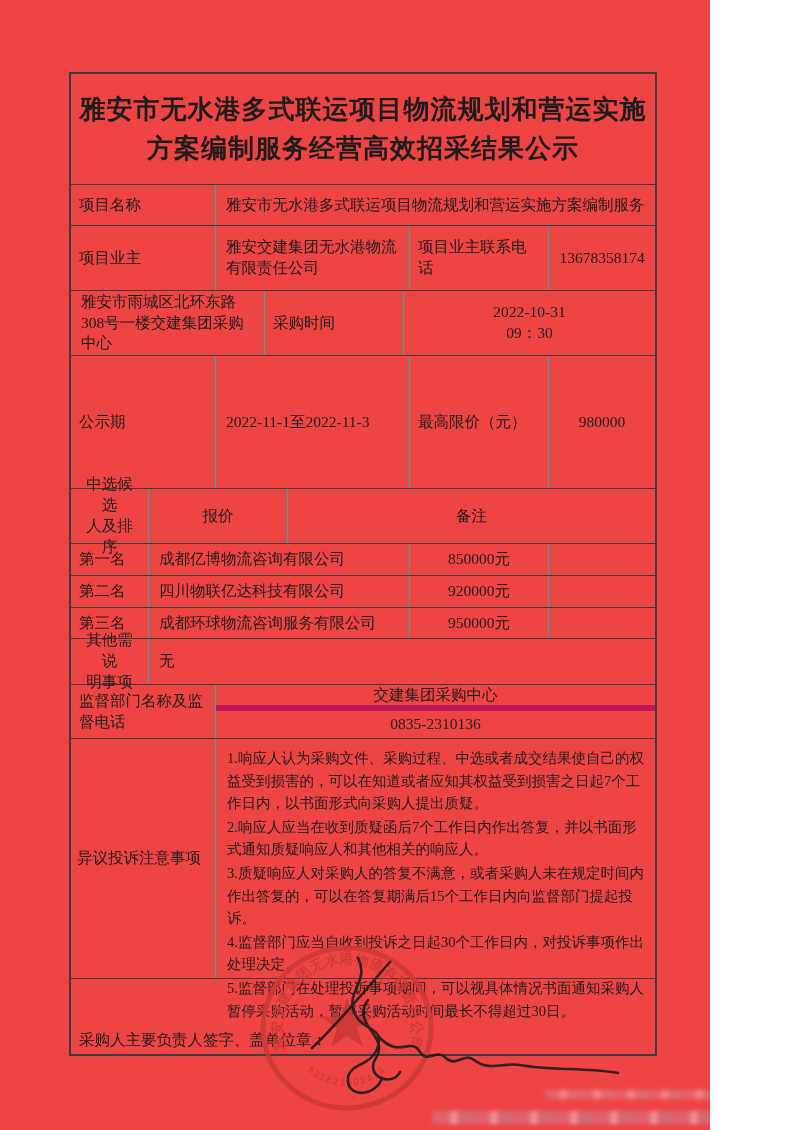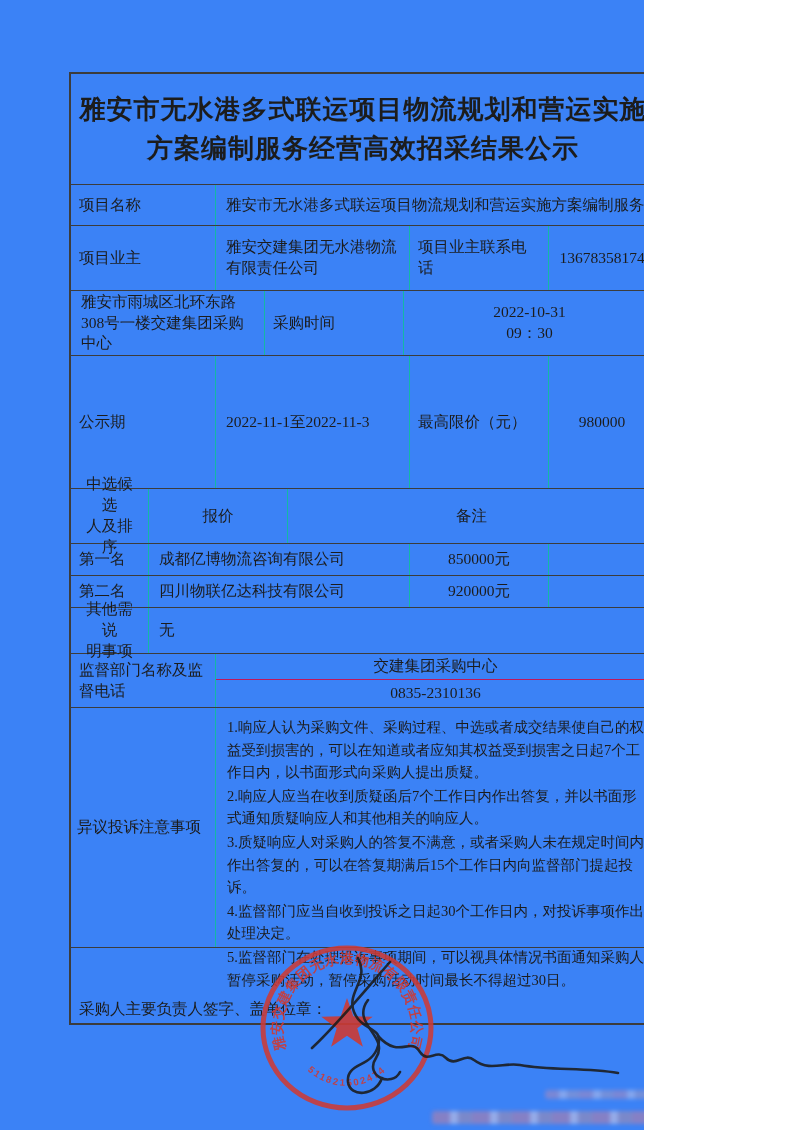--- a/index.html
+++ b/index.html
@@ -1,18 +1,18 @@
 <!DOCTYPE html>
 <html><head>
 <meta charset="utf-8">
 <style>
   * { margin:0; padding:0; box-sizing:border-box; }
   html,body { background:#ffffff; }
   .page {
-    position:relative; width:644px; height:1130px; background:#3b82f6;
+    position:relative; width:710px; height:1130px; background:#ef4444;
     font-family:"Liberation Serif","DejaVu Serif",serif; color:#1c1c1c;
     overflow:hidden;
   }
   .doc-table {
     position:absolute; left:69px; top:72px; width:588px;
     border:2px solid #3c3c3c;
   }
   .trow { display:flex; border-bottom:1px solid #3c3c3c; }
   .trow:last-child { border-bottom:none;align-items:flex-end; }
   .cell {
@@ -31,21 +31,21 @@
   .w-name { width:261px; }
   .title-box {
     height:111px; display:flex; flex-direction:column; justify-content:center;
     align-items:center; text-align:center;
     font-family:"Liberation Sans","DejaVu Sans",sans-serif;
     font-weight:bold; font-size:26px; line-height:1.5; letter-spacing:1px;
     border-bottom:1px solid #3c3c3c;
   }
   .sup-value { flex-direction:column; padding:0; align-items:stretch; }
   .sub { height:27px; display:flex; align-items:center; justify-content:center; }
-  .sub:first-child { border-bottom:1px solid #be185d; height:26px; }
+  .sub:first-child { border-bottom:6px solid #be185d; height:26px; }
   .obj-text {
     display:block; padding:7px 10px 4px 10px; font-size:14.5px; line-height:1.56;
     align-items:flex-start;
   }
   .obj-text div { margin:1px; }
   .overlay { position:absolute; pointer-events:none; }
   .smudge {
     position:absolute; pointer-events:none; filter:blur(2px); border-radius:3px;
   }
   .smudge-1 {
@@ -107,20 +107,26 @@
       <div class="cell w-name" style="padding-left:10px">成都亿博物流咨询有限公司</div>
       <div class="cell w-c c">850000元</div>
       <div class="cell w-d"></div>
     </div>
     <div class="trow" style="height:32px">
       <div class="cell w-rank">第二名</div>
       <div class="cell w-name" style="padding-left:10px">四川物联亿达科技有限公司</div>
       <div class="cell w-c c">920000元</div>
       <div class="cell w-d"></div>
     </div>
+    <div class="trow" style="height:31px">
+      <div class="cell w-rank">第三名</div>
+      <div class="cell w-name" style="padding-left:10px">成都环球物流咨询服务有限公司</div>
+      <div class="cell w-c c">950000元</div>
+      <div class="cell w-d"></div>
+    </div>
 
     <div class="trow" style="height:46px">
       <div class="cell w-rank c pre">其他需说
 明事项</div>
       <div class="cell w-d" style="padding-left:10px">无</div>
     </div>
 
     <div class="trow" style="height:54px">
       <div class="cell w-a" style="">监督部门名称及监督电话</div>
       <div class="cell w-d sup-value">

